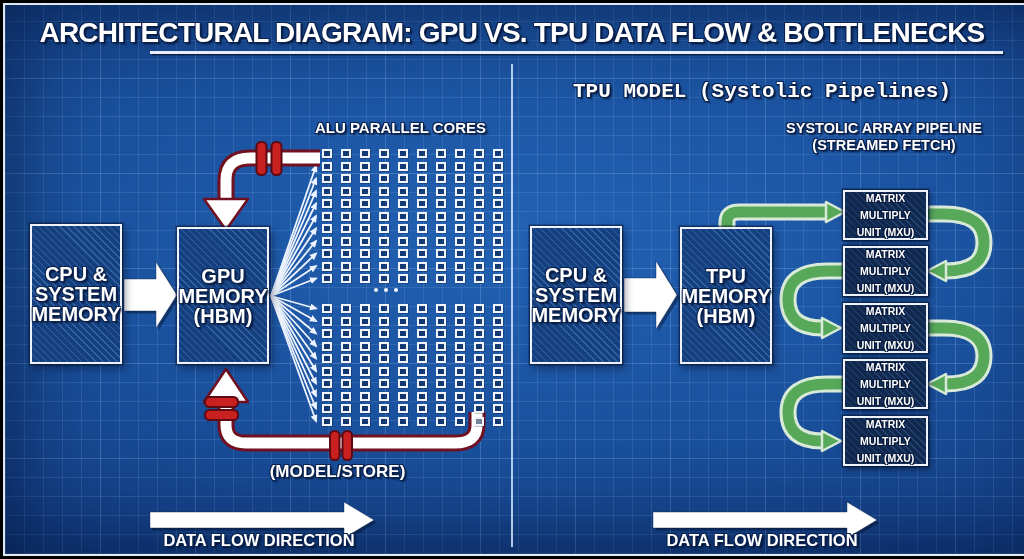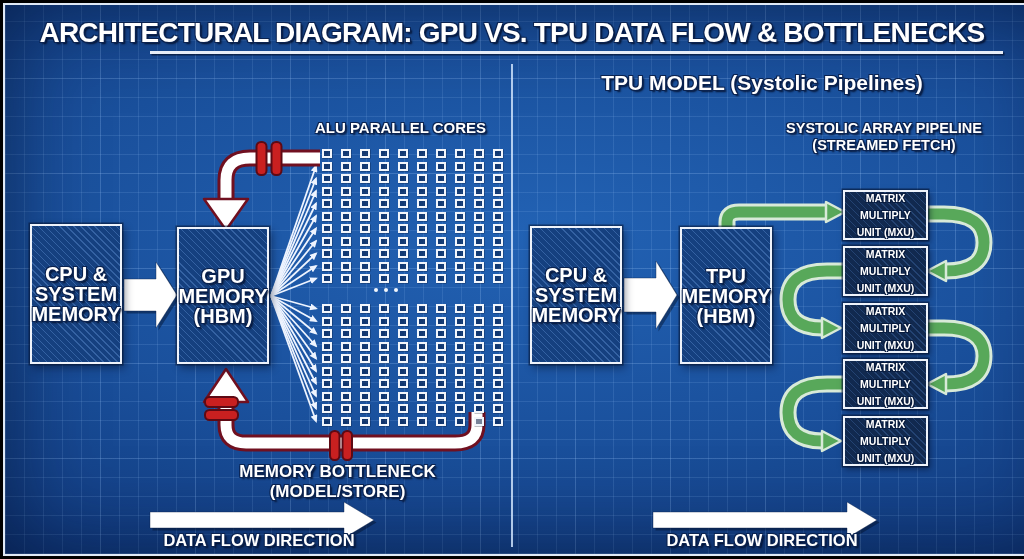--- a/index.html
+++ b/index.html
@@ -16,21 +16,21 @@
   .outl{color:#fff;font-weight:bold;
     text-shadow:-1px -1px 0 #0b2350,1px -1px 0 #0b2350,-1px 1px 0 #0b2350,1px 1px 0 #0b2350,2px 2px 2px rgba(0,8,30,.85);}
   .abs{position:absolute;}
   .ctr{text-align:center;}
   #page-title{left:0;top:17px;width:1024px;font-size:28px;letter-spacing:-0.8px;z-index:5;}
   #title-underline{left:150px;top:51px;width:853px;height:2.5px;background:#e6edf8;
     box-shadow:1.5px 1.5px 0 rgba(4,18,48,.7);z-index:5;}
   #divider{left:510.5px;top:64px;width:2px;height:483px;background:rgba(205,226,252,.85);z-index:1;}
   .panel-title{font-size:21px;z-index:5;}
   #gpu-title{left:55px;top:71px;width:400px;}
-  #tpu-title{left:562px;top:71px;width:400px;}
+  #tpu-title{left:562px;top:80px;width:400px;font-family:Liberation Mono, monospace;}
   #alu-label{left:298px;top:119px;width:205px;font-size:15px;z-index:5;}
   #systolic-label{left:778px;top:120px;width:212px;font-size:14.5px;line-height:16.5px;z-index:5;}
   #bottleneck-label{left:225px;top:462px;width:225px;font-size:17px;line-height:20px;z-index:5;}
   .flow-label{font-size:16.5px;z-index:5;}
   #flow-label-gpu{left:148px;top:531px;width:222px;}
   #flow-label-tpu{left:651px;top:531px;width:222px;}
   .hbox{position:absolute;border:2.5px solid #eef3fb;box-sizing:border-box;z-index:3;
     background:repeating-linear-gradient(45deg, rgba(96,145,212,.42) 0 1px, transparent 1px 5px),#15407f;
     box-shadow:0 0 0 1.5px rgba(4,18,48,.55),3px 4px 8px rgba(0,8,30,.45);
     display:flex;flex-direction:column;align-items:center;justify-content:center;}
@@ -379,21 +379,20 @@
       <div class="alu-cell"></div>
       <div class="alu-cell"></div>
       <div class="alu-cell"></div>
       <div class="alu-cell"></div>
       <div class="alu-cell"></div>
       <div class="alu-cell"></div>
       <div class="alu-cell"></div>
     </div>
 
   <div class="abs ctr" id="bottleneck-label">
-    <div class="outl">MEMORY BOTTLENECK</div>
     <div class="outl">(MODEL/STORE)</div>
   </div>
   <div class="abs ctr outl flow-label" id="flow-label-gpu">DATA FLOW DIRECTION</div>
 
   <div class="abs ctr outl panel-title" id="tpu-title">TPU MODEL (Systolic Pipelines)</div>
   <div class="abs ctr outl" id="systolic-label">
     <div>SYSTOLIC ARRAY PIPELINE</div>
     <div>(STREAMED FETCH)</div>
   </div>
 

